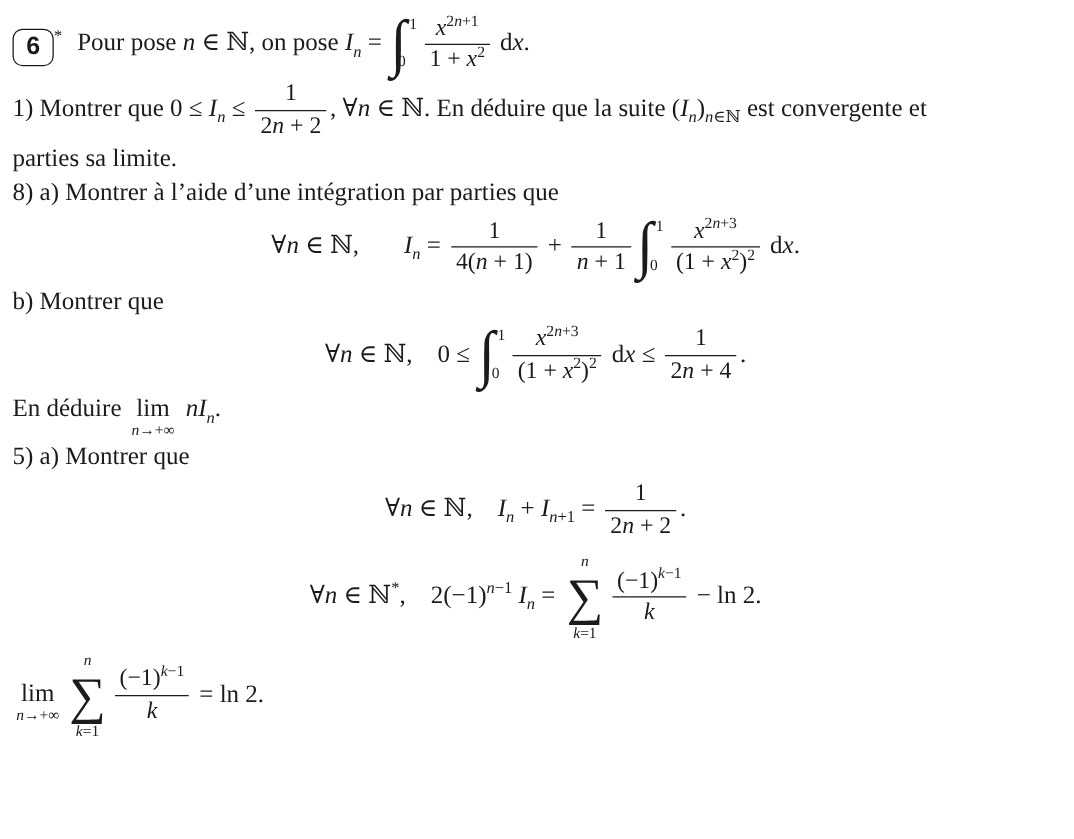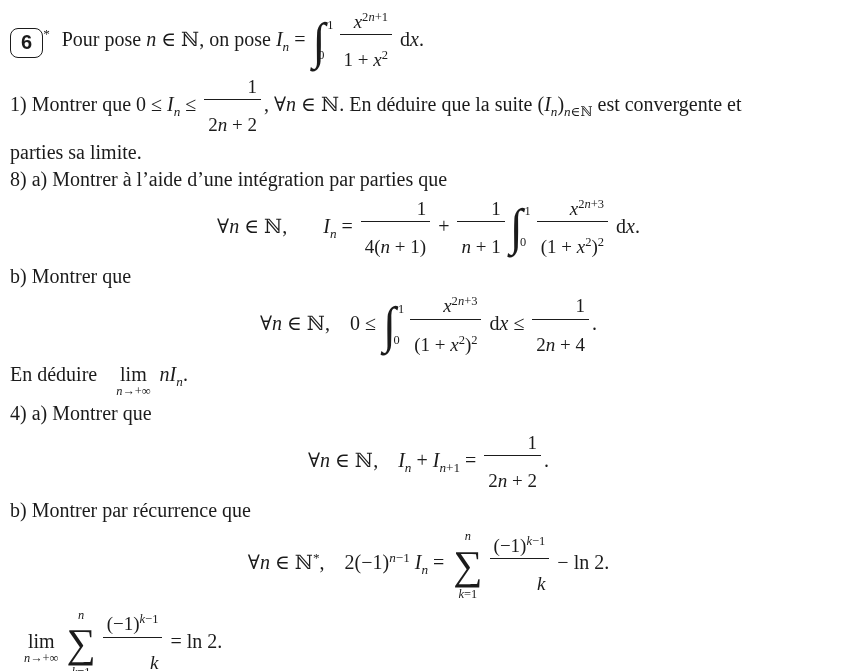--- a/index.html
+++ b/index.html
@@ -11,39 +11,39 @@
     font-size: 20px;
   }
   .page { padding: 9px 12px 0 10px; }
   .para { padding: 2px 0; white-space: nowrap; }
   .display { text-align: center; padding: 5px 0; white-space: nowrap; }
   i { font-style: italic; }
   sup, sub { font-size: 66%; line-height: 0; }
   sup { vertical-align: super; }
   sub { vertical-align: sub; }
 
-  .frac { display: inline-block; vertical-align: middle; text-align: right;
+  .frac { display: inline-block; vertical-align: middle; text-align: center;
           margin: 0 3px; line-height: 1.18; font-size: 95%; }
   .frac .num { display: block; padding: 0 4px 1px; }
-  .frac .den { display: block; border-top: 1.3px solid currentColor; padding: 14px 4px 0; }
+  .frac .den { display: block; border-top: 1.3px solid currentColor; padding: 1px 4px 0; }
 
   .int { display: inline-flex; vertical-align: middle; margin: 0 3px 0 2px; }
   .int-sym { font-size: 235%; line-height: 1.05; display: block; transform: scaleY(1.08); }
   .int-lims { display: flex; flex-direction: column; justify-content: space-between;
               font-size: 62%; padding: 1px 0 3px; }
   .int-up { margin-left: 2px; }
   .int-lo { margin-left: -7px; }
 
   .sum { display: inline-flex; flex-direction: column; align-items: center;
          vertical-align: middle; margin: 0 4px; line-height: 1; }
   .sum-top, .sum-bot { font-size: 62%; line-height: 1.15; }
   .sum-sym { font-size: 205%; line-height: 1; padding: 1px 0; }
 
   .limop { display: inline-flex; flex-direction: column; align-items: center;
-           margin: 0 4px 0 14px; line-height: 1.05; }
+           margin: 0 4px 0 3px; line-height: 1.05; }
   .lim-sub { font-size: 62%; line-height: 1; }
 
   .exnum { display: inline-block; border: 1.7px solid #1b1b1b; border-radius: 8px;
            padding: 0 10px 1px; font-family: "Liberation Sans", "DejaVu Sans", sans-serif;
            font-weight: 700; font-size: 20px; line-height: 1.35; vertical-align: -3px; }
   .star { font-size: 66%; vertical-align: super; }
   .qquad { display: inline-block; width: 36px; }
   .quad  { display: inline-block; width: 20px; }
   .gap   { display: inline-block; width: 7px; }
 </style>
@@ -125,34 +125,31 @@
   <div class="para">
     <span>En déduire</span>
     <span class="limop">
         <span>lim</span>
         <span class="lim-sub"><i>n</i>→+∞</span>
       </span>
     <span><i>nI</i></span><sub><i>n</i></sub><span>.</span>
   </div>
 
   <div class="para">
-    <span>4) a) Montrer que</span>
+    <span>5) a) Montrer que</span>
   </div>
 
   <div class="display">
     <span>∀<i>n</i> ∈ ℕ,</span><span class="quad"></span><span><i>I</i></span><sub><i>n</i></sub>
     <span>+</span>
     <span><i>I</i></span><sub><i>n</i>+1</sub>
     <span>=</span>
     <span class="frac"><span class="num">1</span><span class="den">2<i>n</i> + 2</span></span><span>.</span>
   </div>
 
-  <div class="para">
-    <span>b) Montrer par récurrence que</span>
-  </div>
 
   <div class="display">
     <span>∀<i>n</i> ∈ ℕ</span><sup>*</sup><span>,</span><span class="quad"></span><span>2(−1)</span><sup><i>n</i>−1</sup>
     <span><i>I</i></span><sub><i>n</i></sub>
     <span>=</span>
     <span class="sum">
         <span class="sum-top"><i>n</i></span>
         <span class="sum-sym">∑</span>
         <span class="sum-bot"><i>k</i>=1</span>
       </span><span class="frac"><span class="num"><span>(−1)</span><sup><i>k</i>−1</sup></span><span class="den"><i>k</i></span></span>

